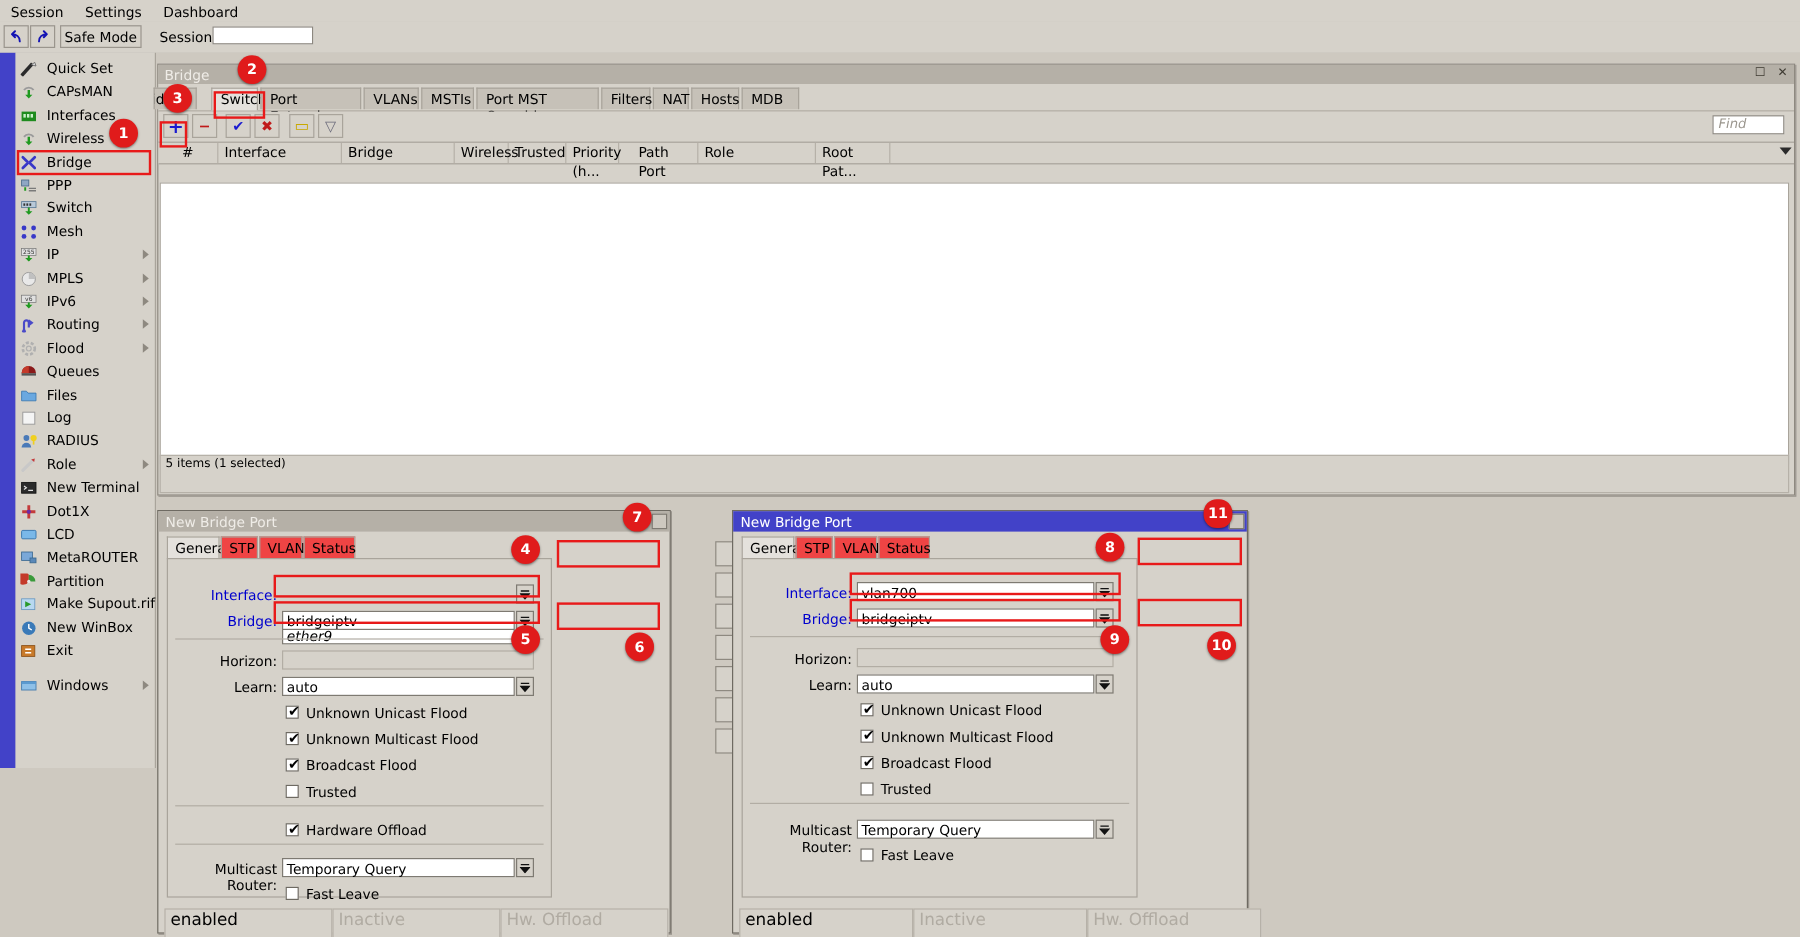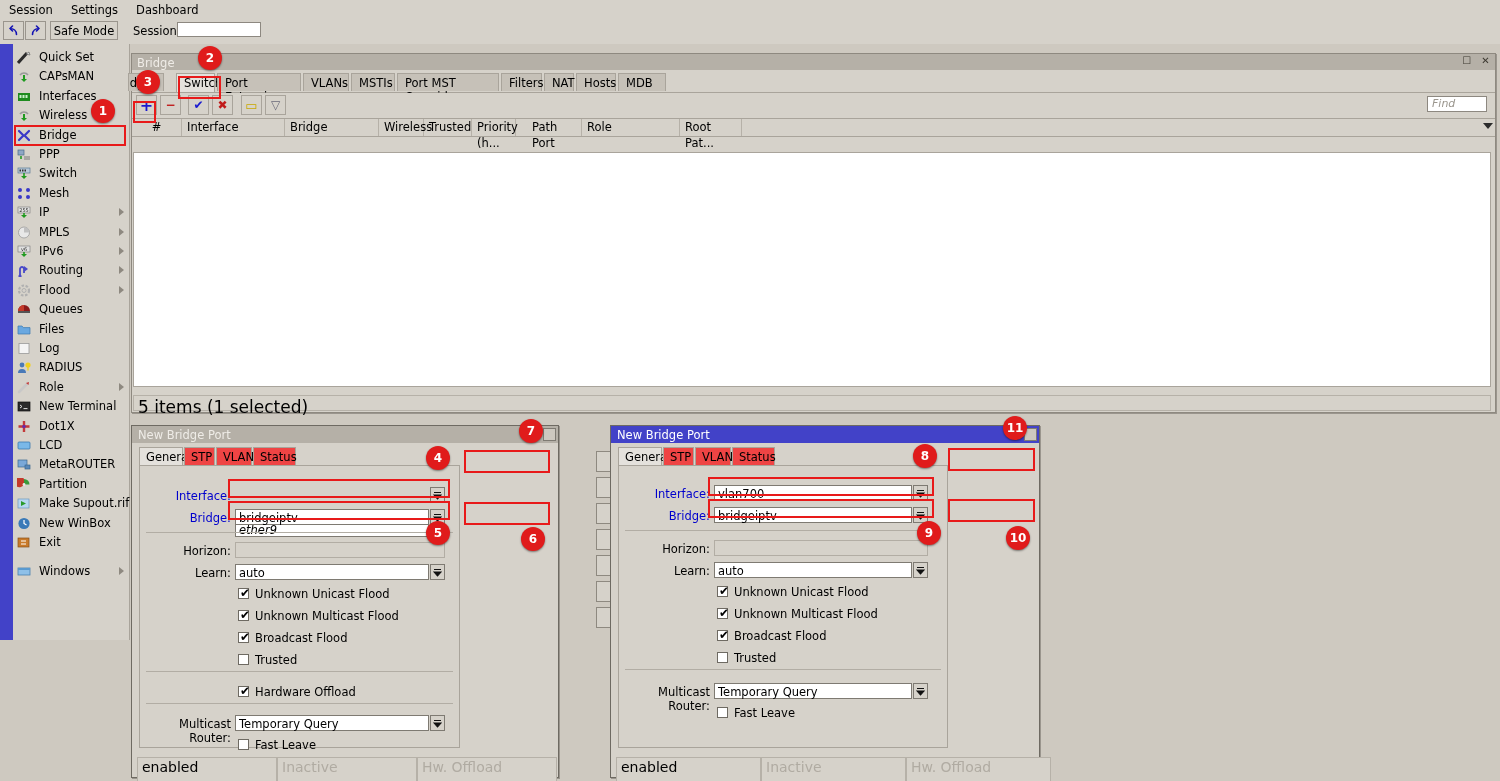--- a/index.html
+++ b/index.html
@@ -41,21 +41,21 @@
   #bw-tabs{position:relative;height:22px;background:#d6d2ca;border-bottom:1px solid #a9a49b;}
   .tab{position:relative;float:left;height:18px;margin-top:3px;padding:2px 7px 0 7px;font-size:11.5px;background:#c6c1b8;border:1px solid #a9a49b;border-bottom:none;box-sizing:border-box;}
   .tab.sel{background:#e4e1dc;height:19px;margin-top:3px;}
   #bw-tools{position:relative;height:25px;background:#d6d2ca;}
   .tbi{position:absolute;top:2px;width:21px;height:20px;background:#d6d2ca;border:1px solid #a9a49b;box-sizing:border-box;display:flex;align-items:center;justify-content:center;}
   #findbox{position:absolute;right:8px;top:3px;width:60px;height:16px;background:#fff;border:1px solid #8d8880;box-sizing:border-box;color:#9b968e;font-style:italic;font-size:11px;padding-left:4px;line-height:14px;}
   #bw-head{position:relative;height:17px;background:#d6d2ca;border-top:1px solid #a9a49b;border-bottom:1px solid #a9a49b;}
   .hcell{position:absolute;top:0;height:17px;line-height:16px;font-size:11.5px;padding-left:5px;box-sizing:border-box;border-right:1px solid #b6b1a8;}
   #hdrop{position:absolute;right:2px;top:4px;width:0;height:0;border-left:5px solid transparent;border-right:5px solid transparent;border-top:6px solid #2b2b2b;}
   #bw-list{position:absolute;left:1px;top:98px;width:1358px;height:235px;background:#fff;border:1px solid #a9a49b;box-sizing:border-box;overflow:hidden;}
-  #bw-status{position:absolute;left:1px;bottom:1px;width:1358px;height:16px;background:#d6d2ca;border:1px solid #b6b1a8;box-sizing:border-box;font-size:17px;padding:1px 0 0 4px;}
+  #bw-status{position:absolute;left:1px;bottom:1px;width:1358px;height:32px;background:#d6d2ca;border:1px solid #b6b1a8;box-sizing:border-box;font-size:10px;padding:1px 0 0 4px;}
 
   
   .dlg{position:absolute;background:#d6d2ca;border:1px solid #6e6a62;box-shadow:1px 1px 0 #9a958d;}
   .dlg-title{position:relative;height:17px;font-size:11.5px;padding:2px 0 0 6px;box-sizing:border-box;}
   .dlg-title.inactive{background:#b5b0a7;color:#efece7;}
   .dlg-title.active{background:#4242c8;color:#ffffff;}
   .dlg-wb{position:absolute;right:2px;top:2px;width:11px;height:11px;border:1px solid #7e7a72;background:#cdc8bf;}
   .dlg-tabs{position:relative;height:21px;margin-top:1px;}
   .dtab{position:relative;float:left;height:18px;margin-top:3px;padding:2px 6px 0 6px;font-size:11.5px;background:#ef4444;border:1px solid #a9a49b;border-bottom:none;box-sizing:border-box;}
   .dtab.sel{background:#e4e1dc;height:19px;}
@@ -503,14 +503,14 @@
     <div class="badge" style="left: 91px; top: 99px; background: rgb(224, 27, 27);">1</div>
     <div class="badge" style="left: 198px; top: 46px; background: rgb(224, 27, 27);">2</div>
     <div class="badge" style="left: 136px; top: 70px; background: rgb(224, 27, 27);">3</div>
     <div class="badge" style="left: 426px; top: 446px; background: rgb(224, 27, 27);">4</div>
     <div class="badge" style="left: 426px; top: 521px; background: rgb(224, 27, 27);">5</div>
     <div class="badge" style="left: 521px; top: 527px; background: rgb(224, 27, 27);">6</div>
     <div class="badge" style="left: 519px; top: 419px; background: rgb(224, 27, 27);">7</div>
     <div class="badge" style="left: 913px; top: 444px; background: rgb(224, 27, 27);">8</div>
     <div class="badge" style="left: 917px; top: 521px; background: rgb(224, 27, 27);">9</div>
     <div class="badge" style="left: 1006px; top: 526px; background: rgb(224, 27, 27);">10</div>
-    <div class="badge" style="left: 1003px; top: 416px; background: rgb(224, 27, 27);">11</div>
+    <div class="badge" style="left: 1003px; top: 416px; background: rgb(224, 27, 27); border-radius: 11px;">11</div>
   </div>
 
 </body></html>

